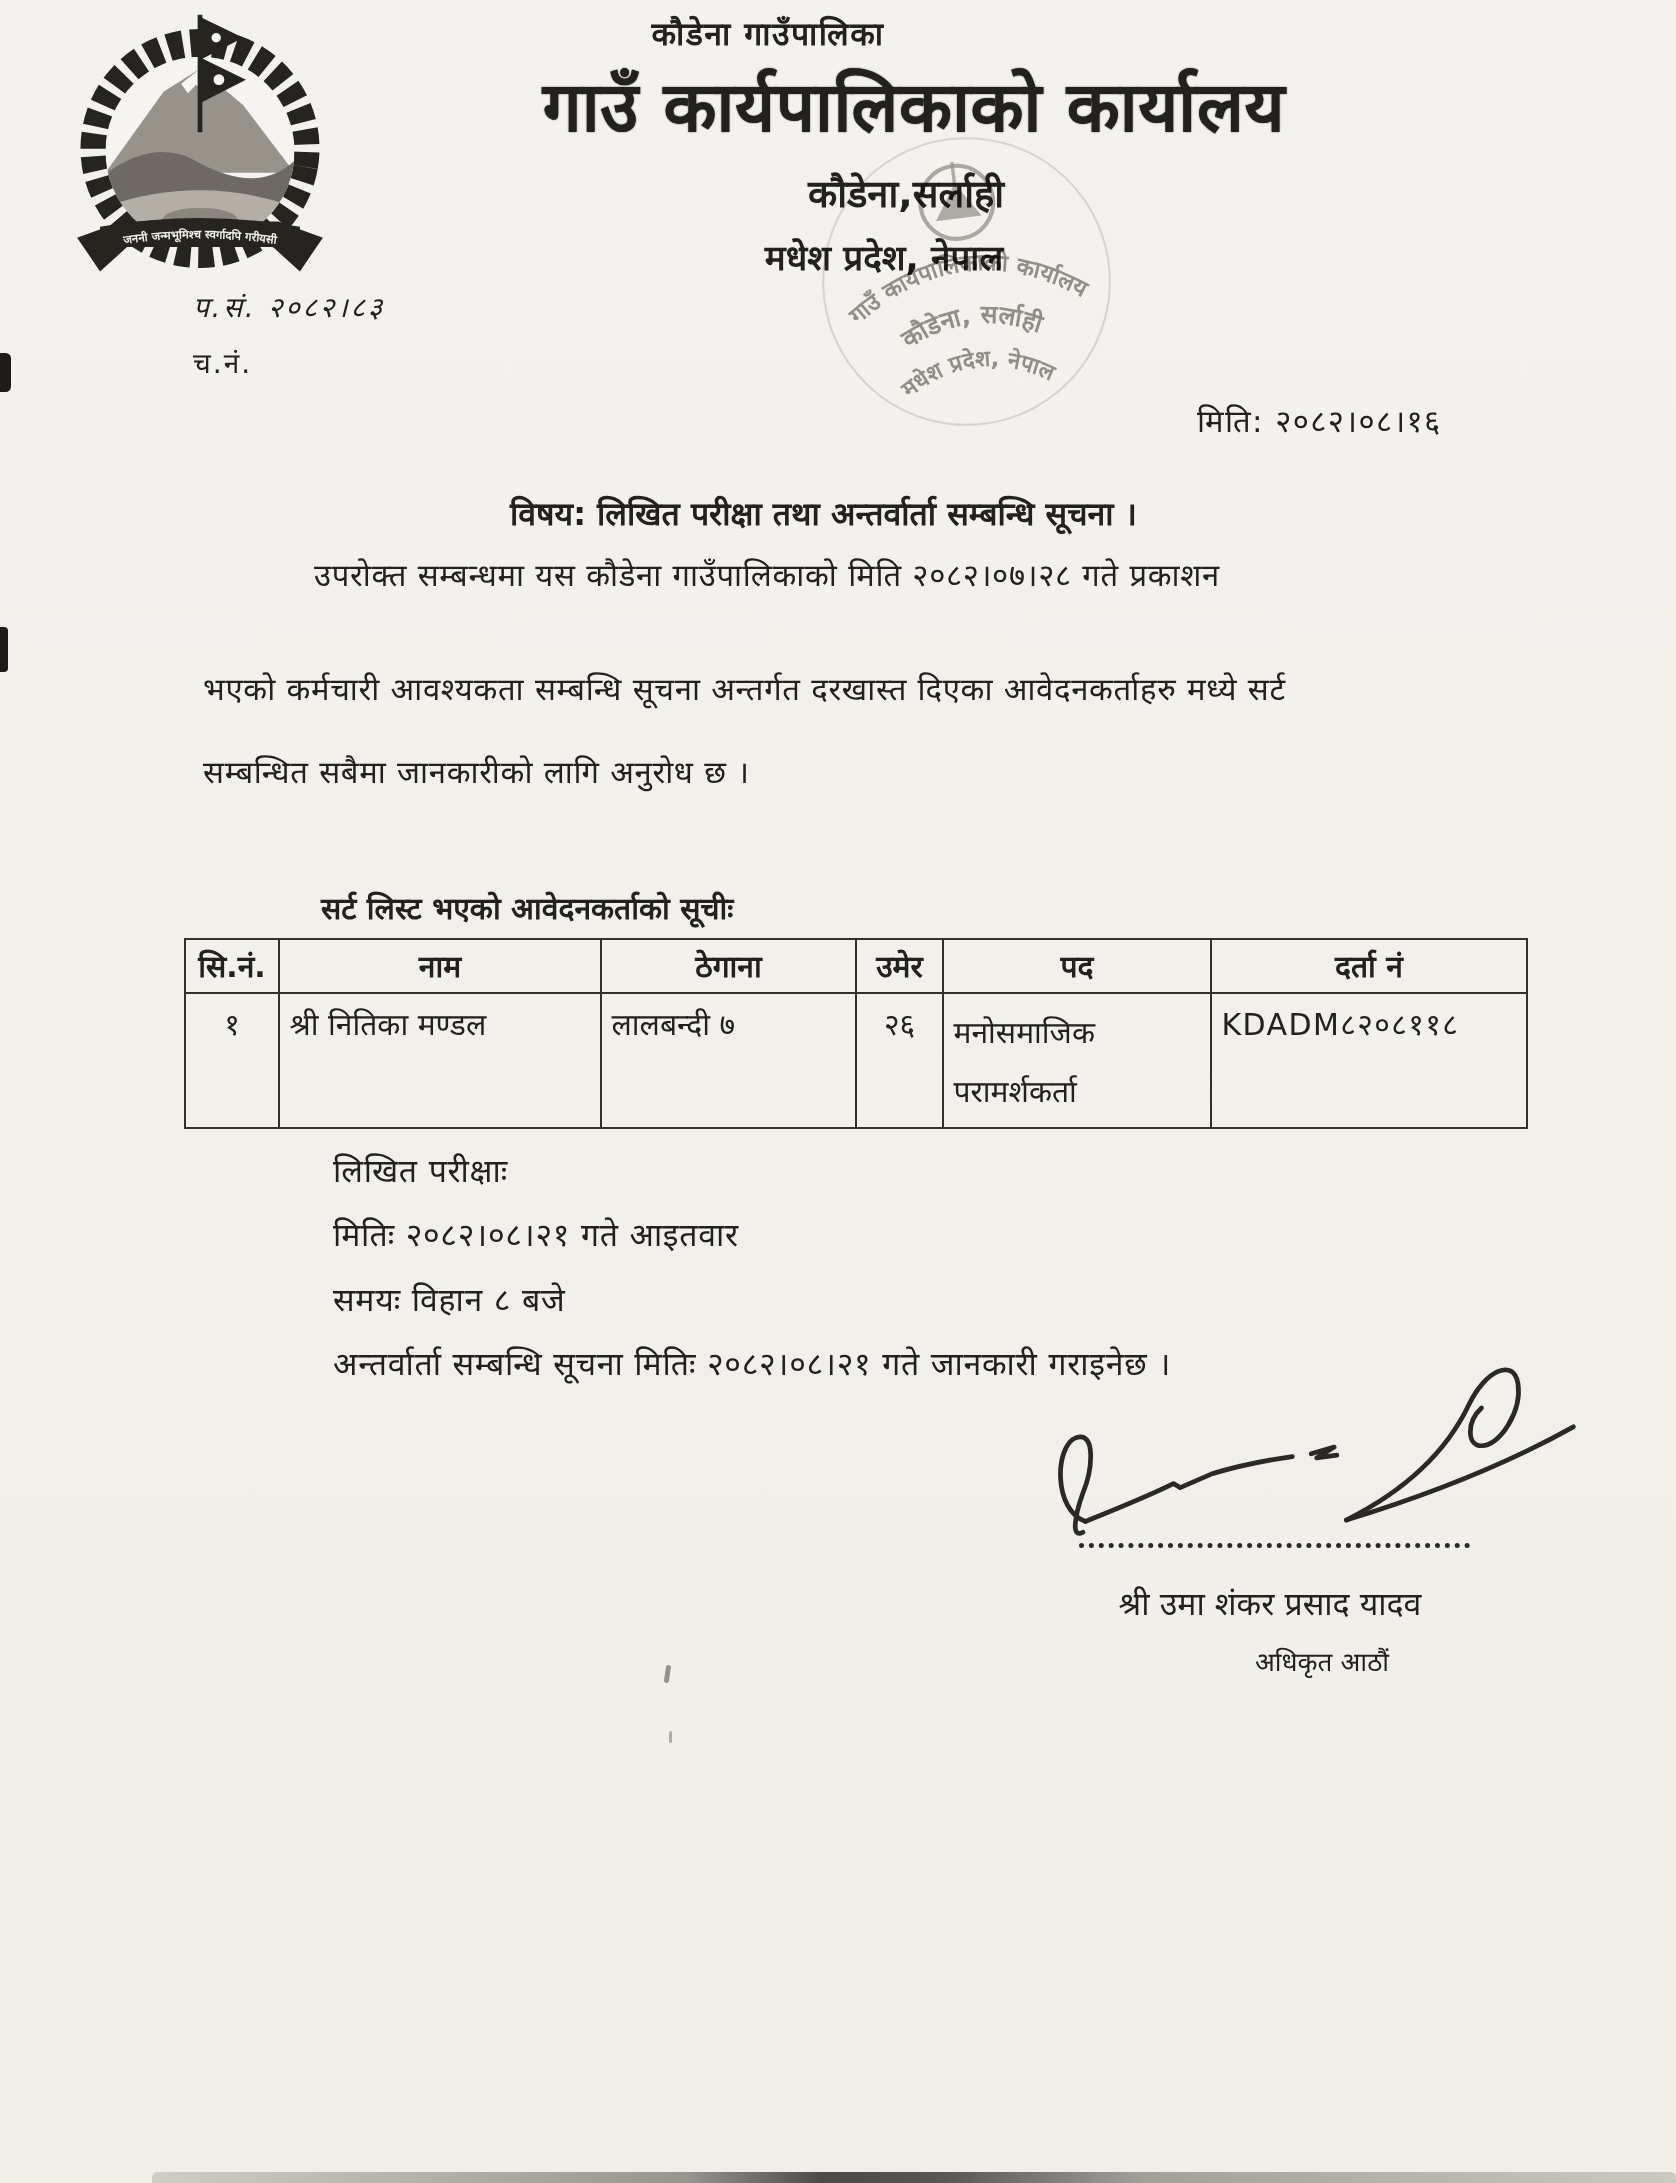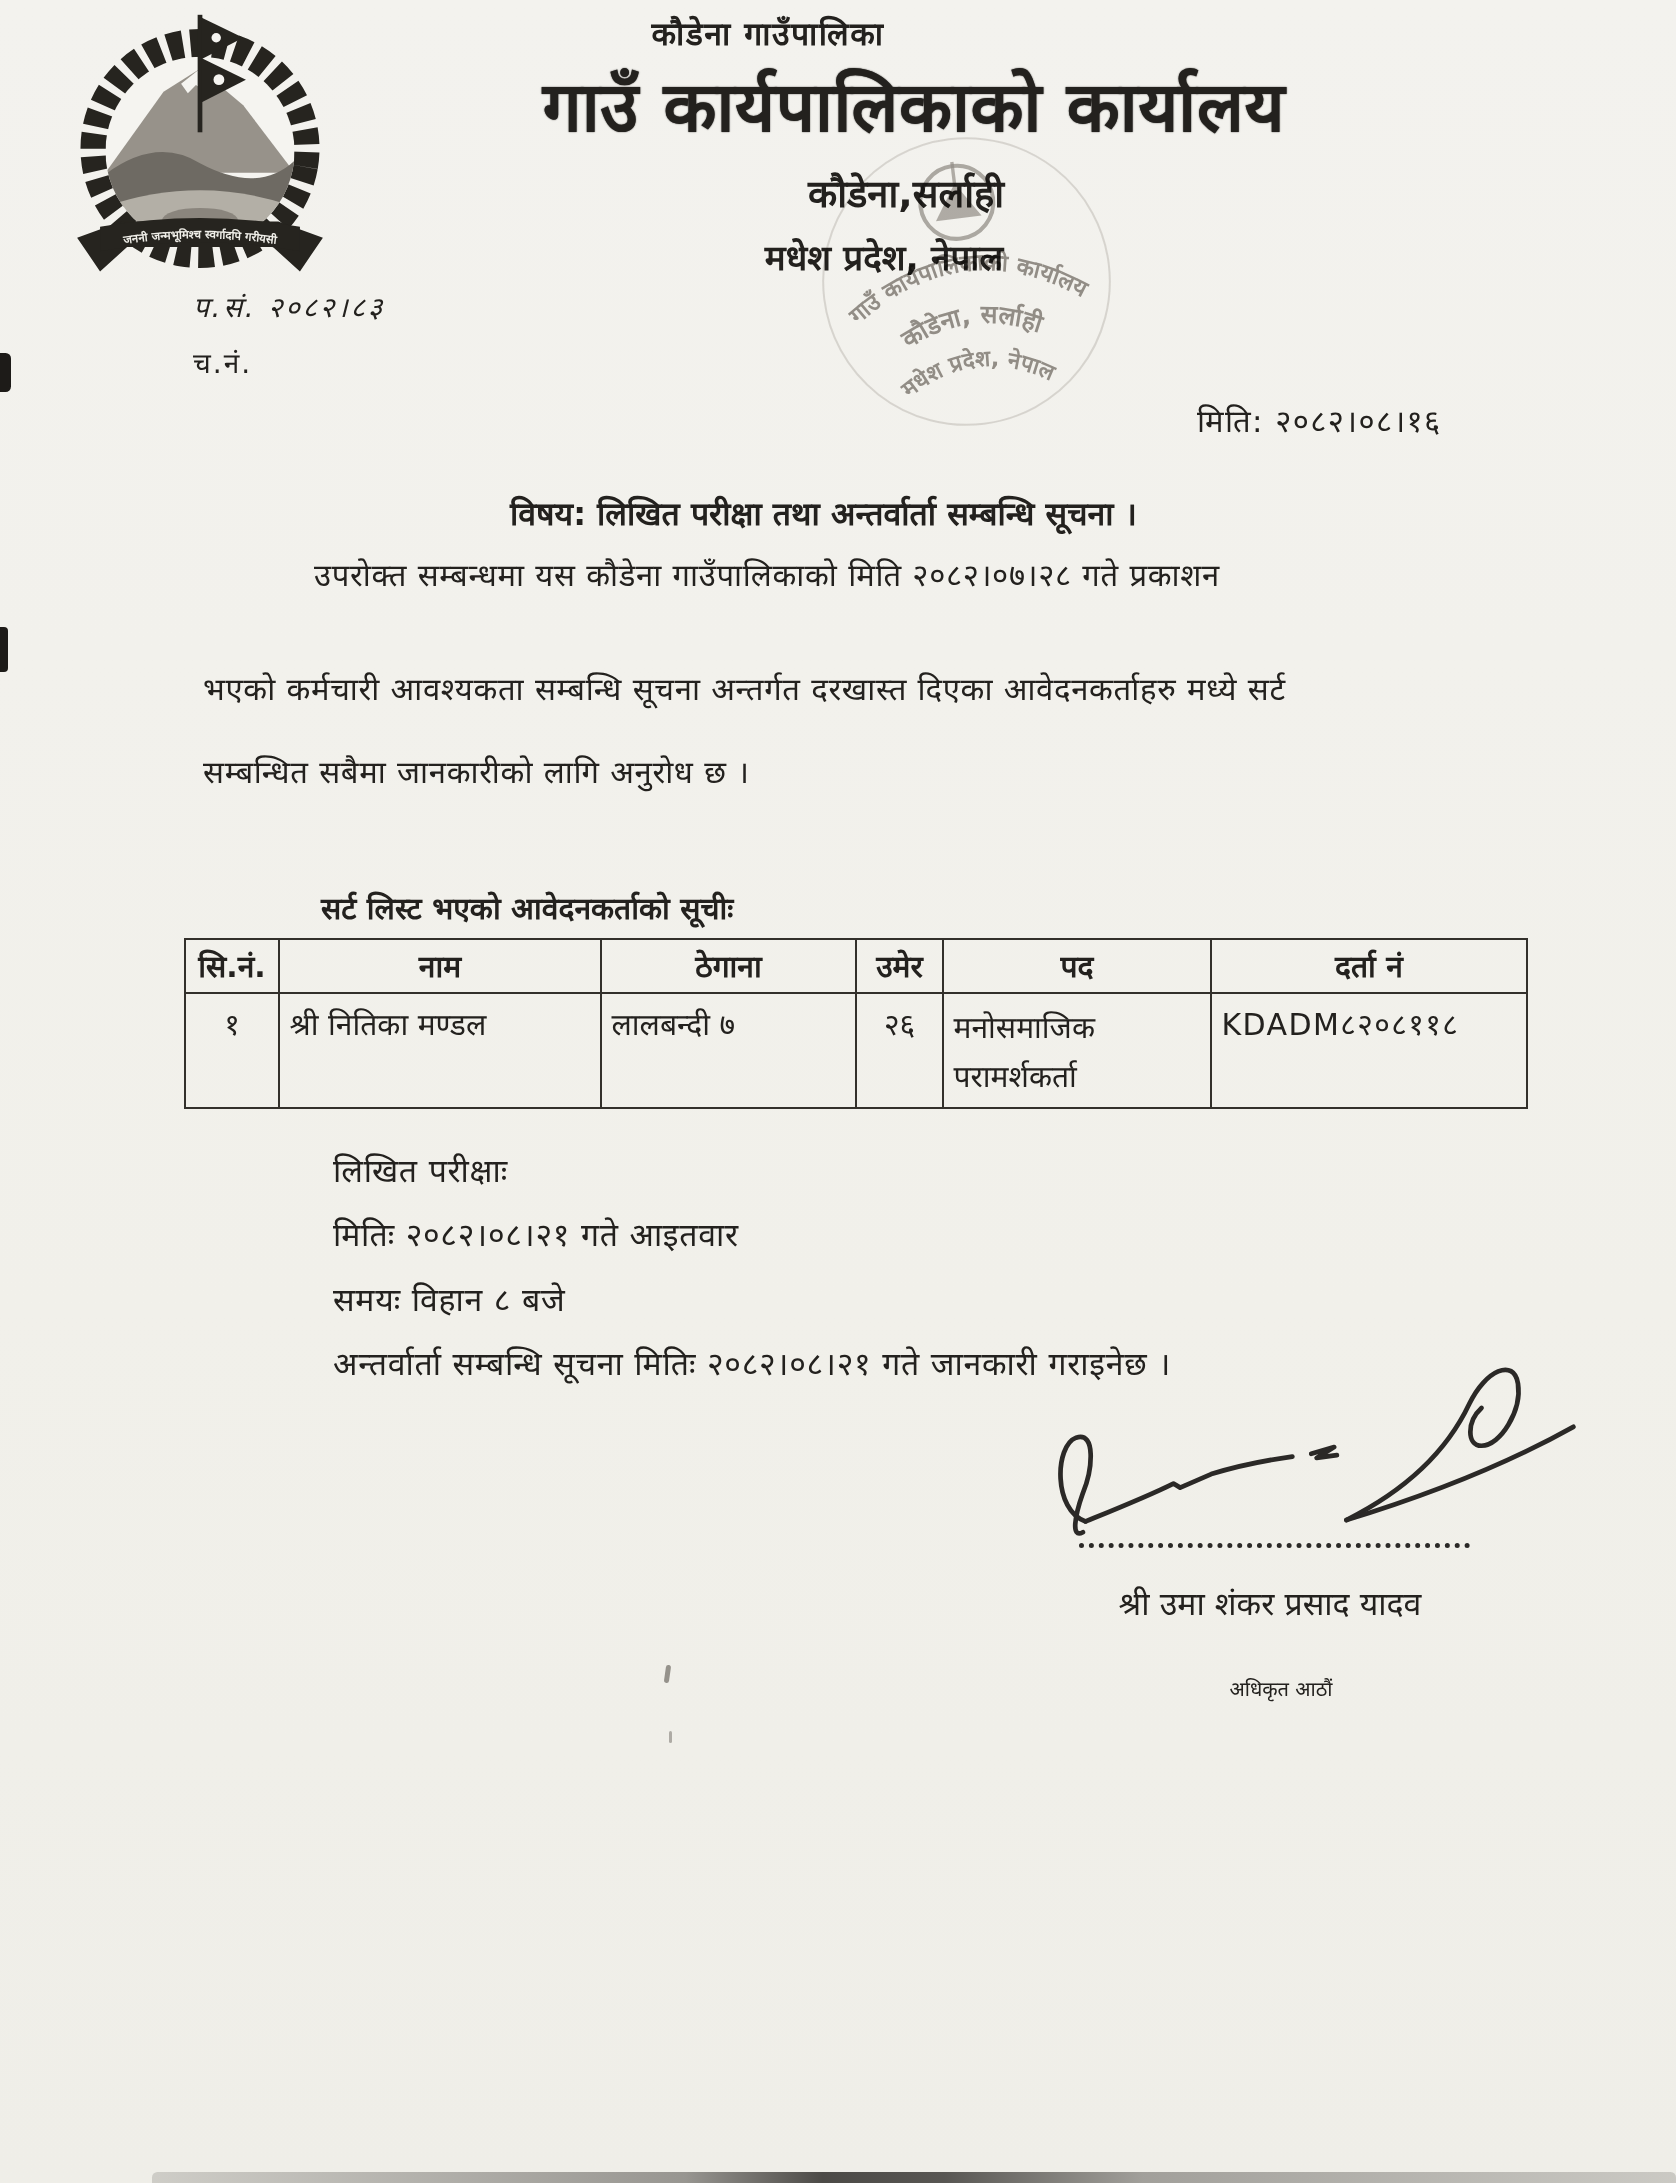--- a/index.html
+++ b/index.html
@@ -41,32 +41,32 @@
     border:2px solid #33302b;
     padding:5.4px 9.5px;
     overflow:hidden;
   }
   table.shortlist th{font-weight:700;text-align:center;height:39px;}
   table.shortlist td{vertical-align:top;height:93px;padding-top:9.5px;}
   td.c-sn{text-align:center;}
   td.c-name{padding-left:28px;}
   td.c-addr{padding-left:21.6px;}
   td.c-age{text-align:center;}
-  td.c-post{padding-left:15px;line-height:49px;}
+  td.c-post{padding-left:15px;line-height:59px;}
   td.c-reg{padding-left:17.6px;letter-spacing:1.4px;}
   
   .examline{font-size:32px;letter-spacing:0.7px;white-space:nowrap;}
   .ex1{top:1148px;left:333px;}
   .ex2{top:1212px;left:333px;}
   .ex3{top:1277px;left:333px;}
   .ex4{top:1341px;left:333px;}
   
   .dotline{top:1543px;left:1079px;width:391px;height:0;border-bottom:5.4px dotted #2b2927;}
   .signame{top:1581px;left:1270px;font-size:32px;}
-  .sigtitle{top:1643px;left:1281px;font-size:20px;margin-top:32px;}
+  .sigtitle{top:1643px;left:1322px;font-size:26px;}
   
   .edge1{top:353px;left:0;width:10.8px;height:39px;background:#1d1b18;border-radius:0 5.4px 5.4px 0;}
   .edge2{top:627px;left:0;width:8px;height:45px;background:#1d1b18;border-radius:0 4px 4px 0;}
   .speck1{top:1665px;left:665px;width:4.7px;height:17.6px;background:rgba(75,70,62,.55);transform:rotate(8deg);border-radius:2.7px;}
   .speck2{top:1731px;left:669px;width:3.4px;height:12px;background:rgba(75,70,62,.4);border-radius:2.7px;}
   .botstrip{
     top:2172px;left:152px;width:1524px;height:10.8px;
     background:linear-gradient(90deg,rgba(58,55,50,.18) 0%,rgba(45,42,38,.45) 35%,rgba(30,28,25,.78) 44%,rgba(30,28,25,.72) 52%,rgba(45,42,38,.4) 65%,rgba(58,55,50,.2) 100%);
     border-radius:5.4px 5.4px 0 0;
   }

